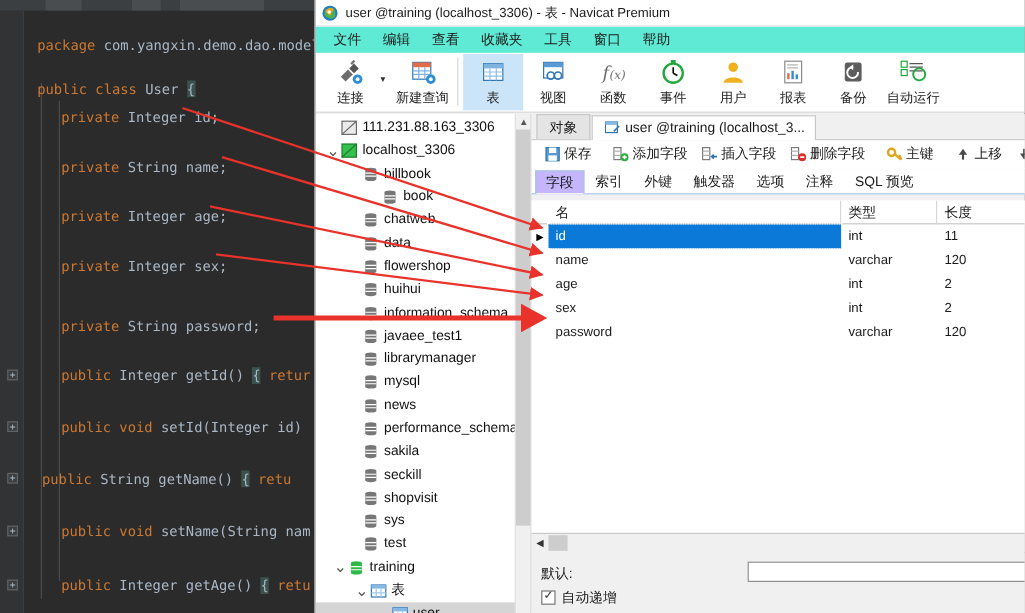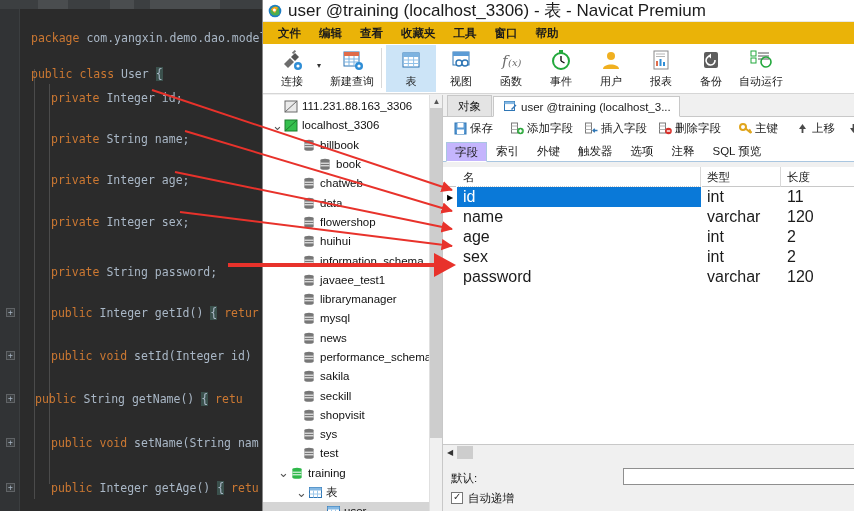--- a/index.html
+++ b/index.html
@@ -68,32 +68,31 @@
     background: #f0f0f0;
     border-left: 1px solid #8a8a8a;
     overflow: hidden;
   }
   #nv-titlebar {
     position: relative; height: 22px; background: #ffffff;
     border-bottom: 1px solid #e8e8e8;
     display: flex; align-items: center; padding-left: 5px;
   }
   #nv-titlebar .title-text {
-    font-size: 17px; color: #1b1b1b; margin-left: 6px;
+    font-size: 11px; color: #1b1b1b; margin-left: 6px;
     font-family: "Liberation Sans", sans-serif;
   }
   .nv-logo {
     width: 14px; height: 14px; position: relative; flex: none;
   }
   
   #nv-menubar {
-    height: 23px; background: #eab308;
+    height: 23px; background: #5eead4;
     display: flex; align-items: center; padding-left: 6px;
     border-bottom: 1px solid #ffffff;
-    font-weight: bold;
   }
   #nv-menubar .mi {
     font-size: 11.5px; color: #1b1b1b; padding: 2px 9px; cursor: default;
   }
 
   
   #nv-toolbar {
     height: 49px; background: #ffffff;
     border-bottom: 1px solid #d6d6d6;
     display: flex; align-items: flex-start; padding-left: 4px;
@@ -218,21 +217,21 @@
     display: flex; height: 20px; background: #ffffff;
     border-bottom: 1px solid #c8c8c8;
   }
   .gh {
     font-size: 11.5px; color: #1b1b1b; display: flex; align-items: center;
     padding-left: 6px; border-right: 1px solid #d8d8d8; height: 20px;
   }
   .grow { display: flex; height: 20px; align-items: center; }
   .grow.sel .gc.c-name { background: #0a79d8; color: #ffffff; }
   .gc {
-    font-size: 16px; color: #1b1b1b; display: flex; align-items: center;
+    font-size: 11px; color: #1b1b1b; display: flex; align-items: center;
     padding-left: 6px; height: 20px; overflow: hidden; white-space: nowrap;
   }
   .rowmark {
     width: 14px; flex: none; font-size: 8px; color: #000;
     display: flex; align-items: center; justify-content: center;
   }
   .col-name { width: 244px; }
   .col-type { width: 80px; }
   .col-len  { width: 74px; }
 

